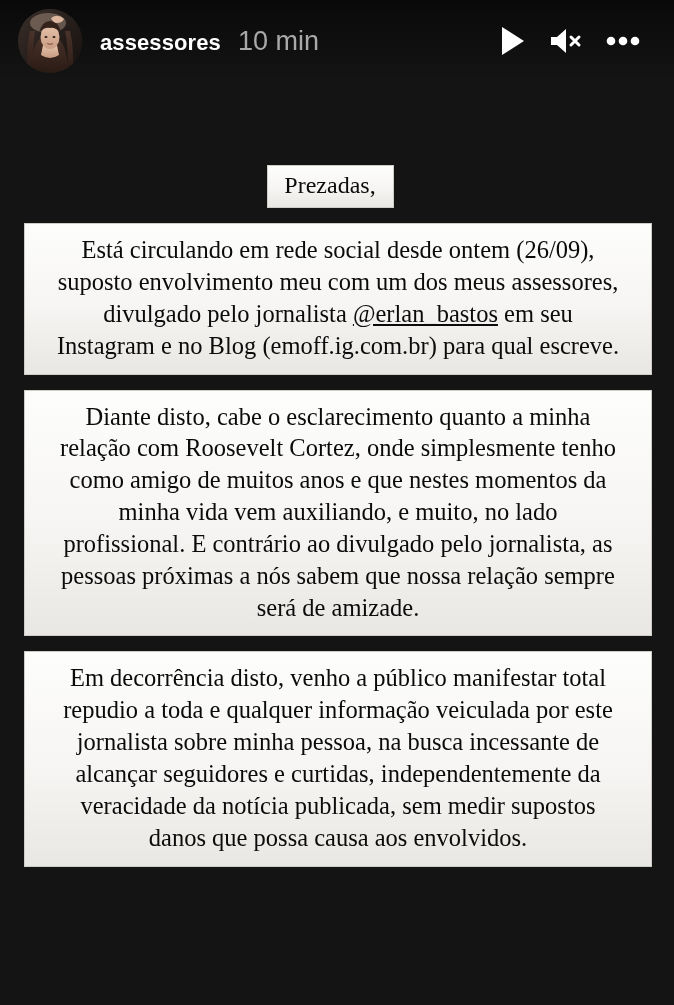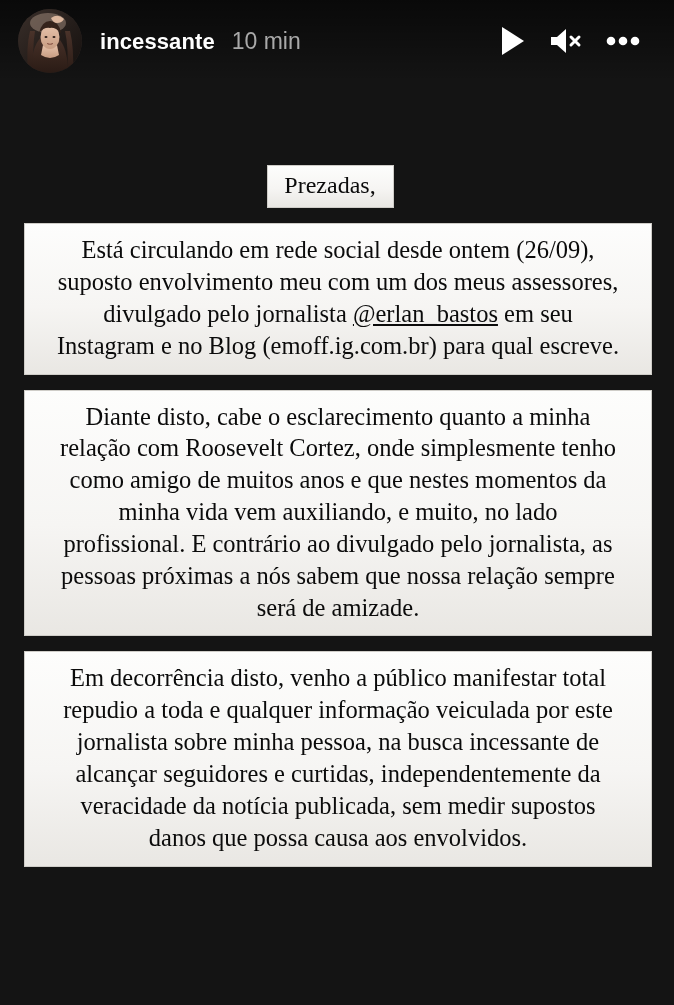--- a/index.html
+++ b/index.html
@@ -57,21 +57,21 @@
   }
   .username {
     color: #ffffff;
     font-size: 22px;
     font-weight: bold;
     letter-spacing: .1px;
     white-space: nowrap;
   }
   .timestamp {
     color: #a9a9a9;
-    font-size: 23px;
+    font-size: 27px;
     font-weight: normal;
     margin-left: 17px;
     white-space: nowrap;
   }
 
   .header-actions {
     display: flex;
     align-items: center;
     gap: 22px;
     flex: 0 0 auto;
@@ -162,21 +162,21 @@
           <path d="M47 22 q4 18 2 42 l6 0 q1 -26 -3 -42 Z" fill="url(#hairG)"></path>
           <path d="M33 9 q7 -5 13 1 q-2 4 -7 4 q-4 0 -6 -5 Z" fill="#dcb79e"></path>
           <ellipse cx="28" cy="28" rx="1.5" ry="1.1" fill="#2b1d17"></ellipse>
           <ellipse cx="36" cy="28" rx="1.5" ry="1.1" fill="#2b1d17"></ellipse>
           <path d="M29.5 34.5 q2.5 1.6 5 0" stroke="#8d5a4a" stroke-width="1.1" fill="none" stroke-linecap="round"></path>
         </g>
       </svg>
     </div>
 
     <div class="header-text">
-      <span class="username">incessante</span>
+      <span class="username">assessores</span>
       <span class="timestamp">10 min</span>
     </div>
 
     <div class="header-actions">
 
       <button class="icon-btn">
         <svg width="26" height="30" viewBox="0 0 26 30">
           <path d="M2 1 L24 15 L2 29 Z" fill="#ffffff"></path>
         </svg>
       </button>

